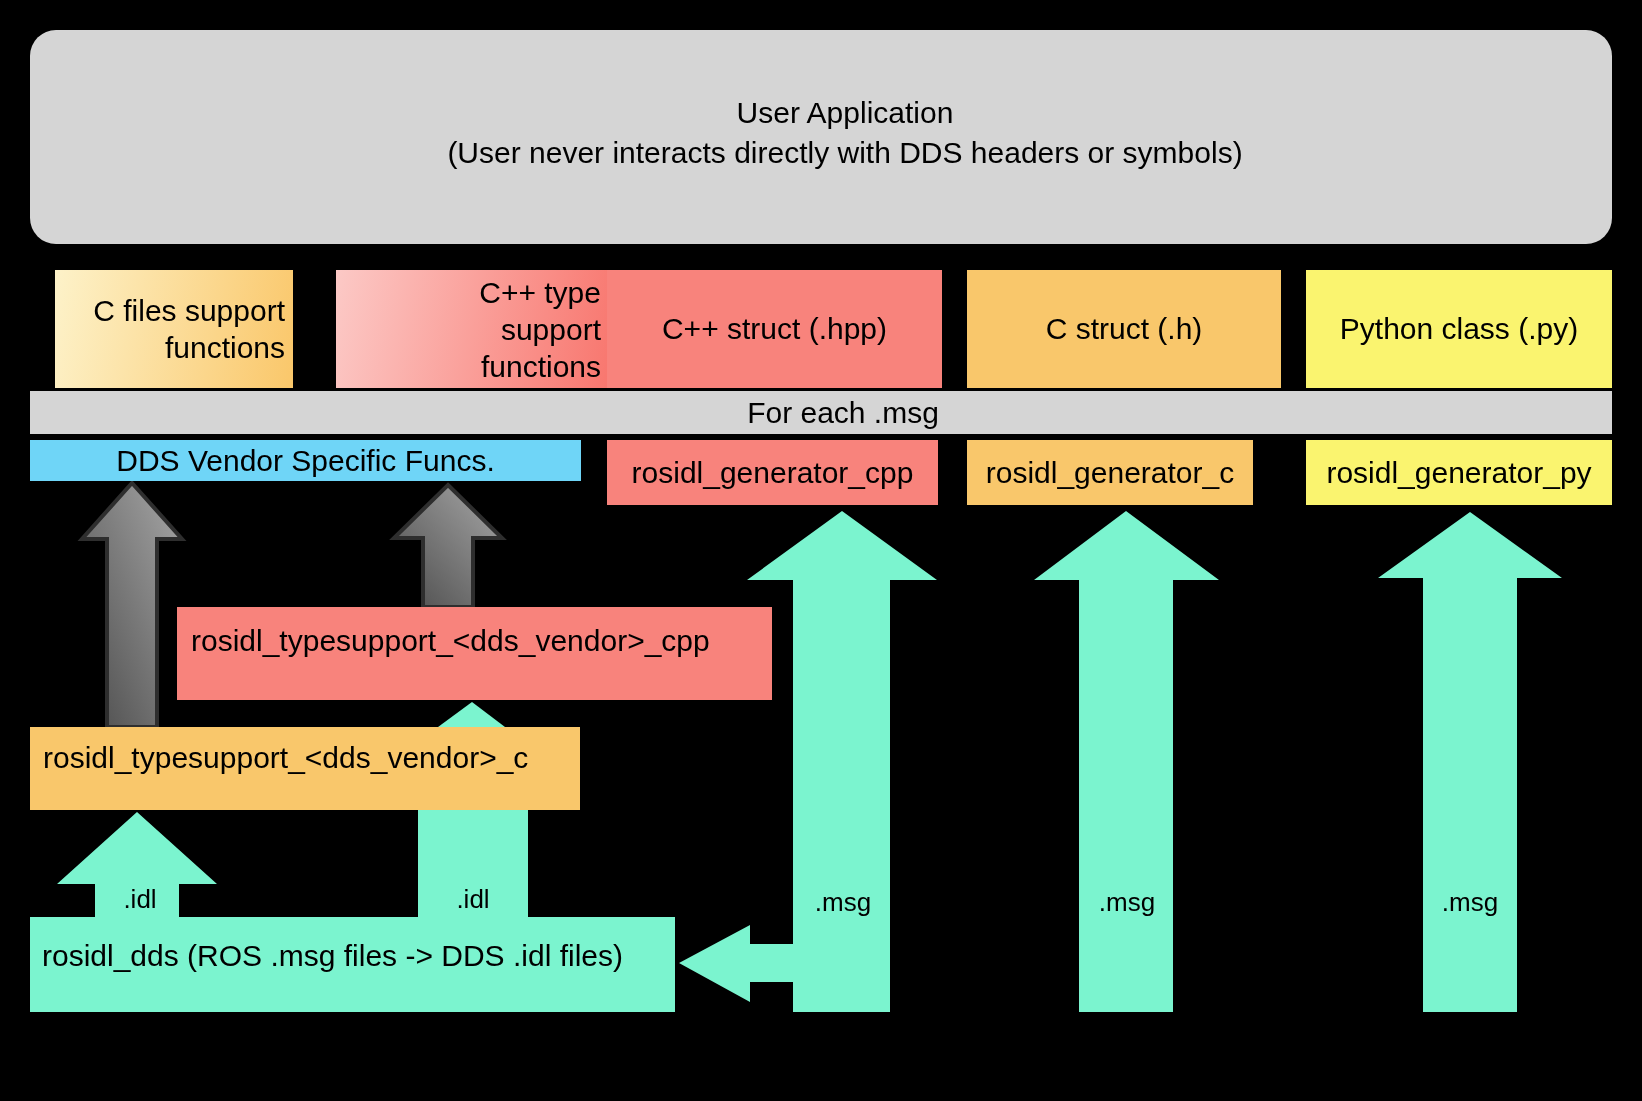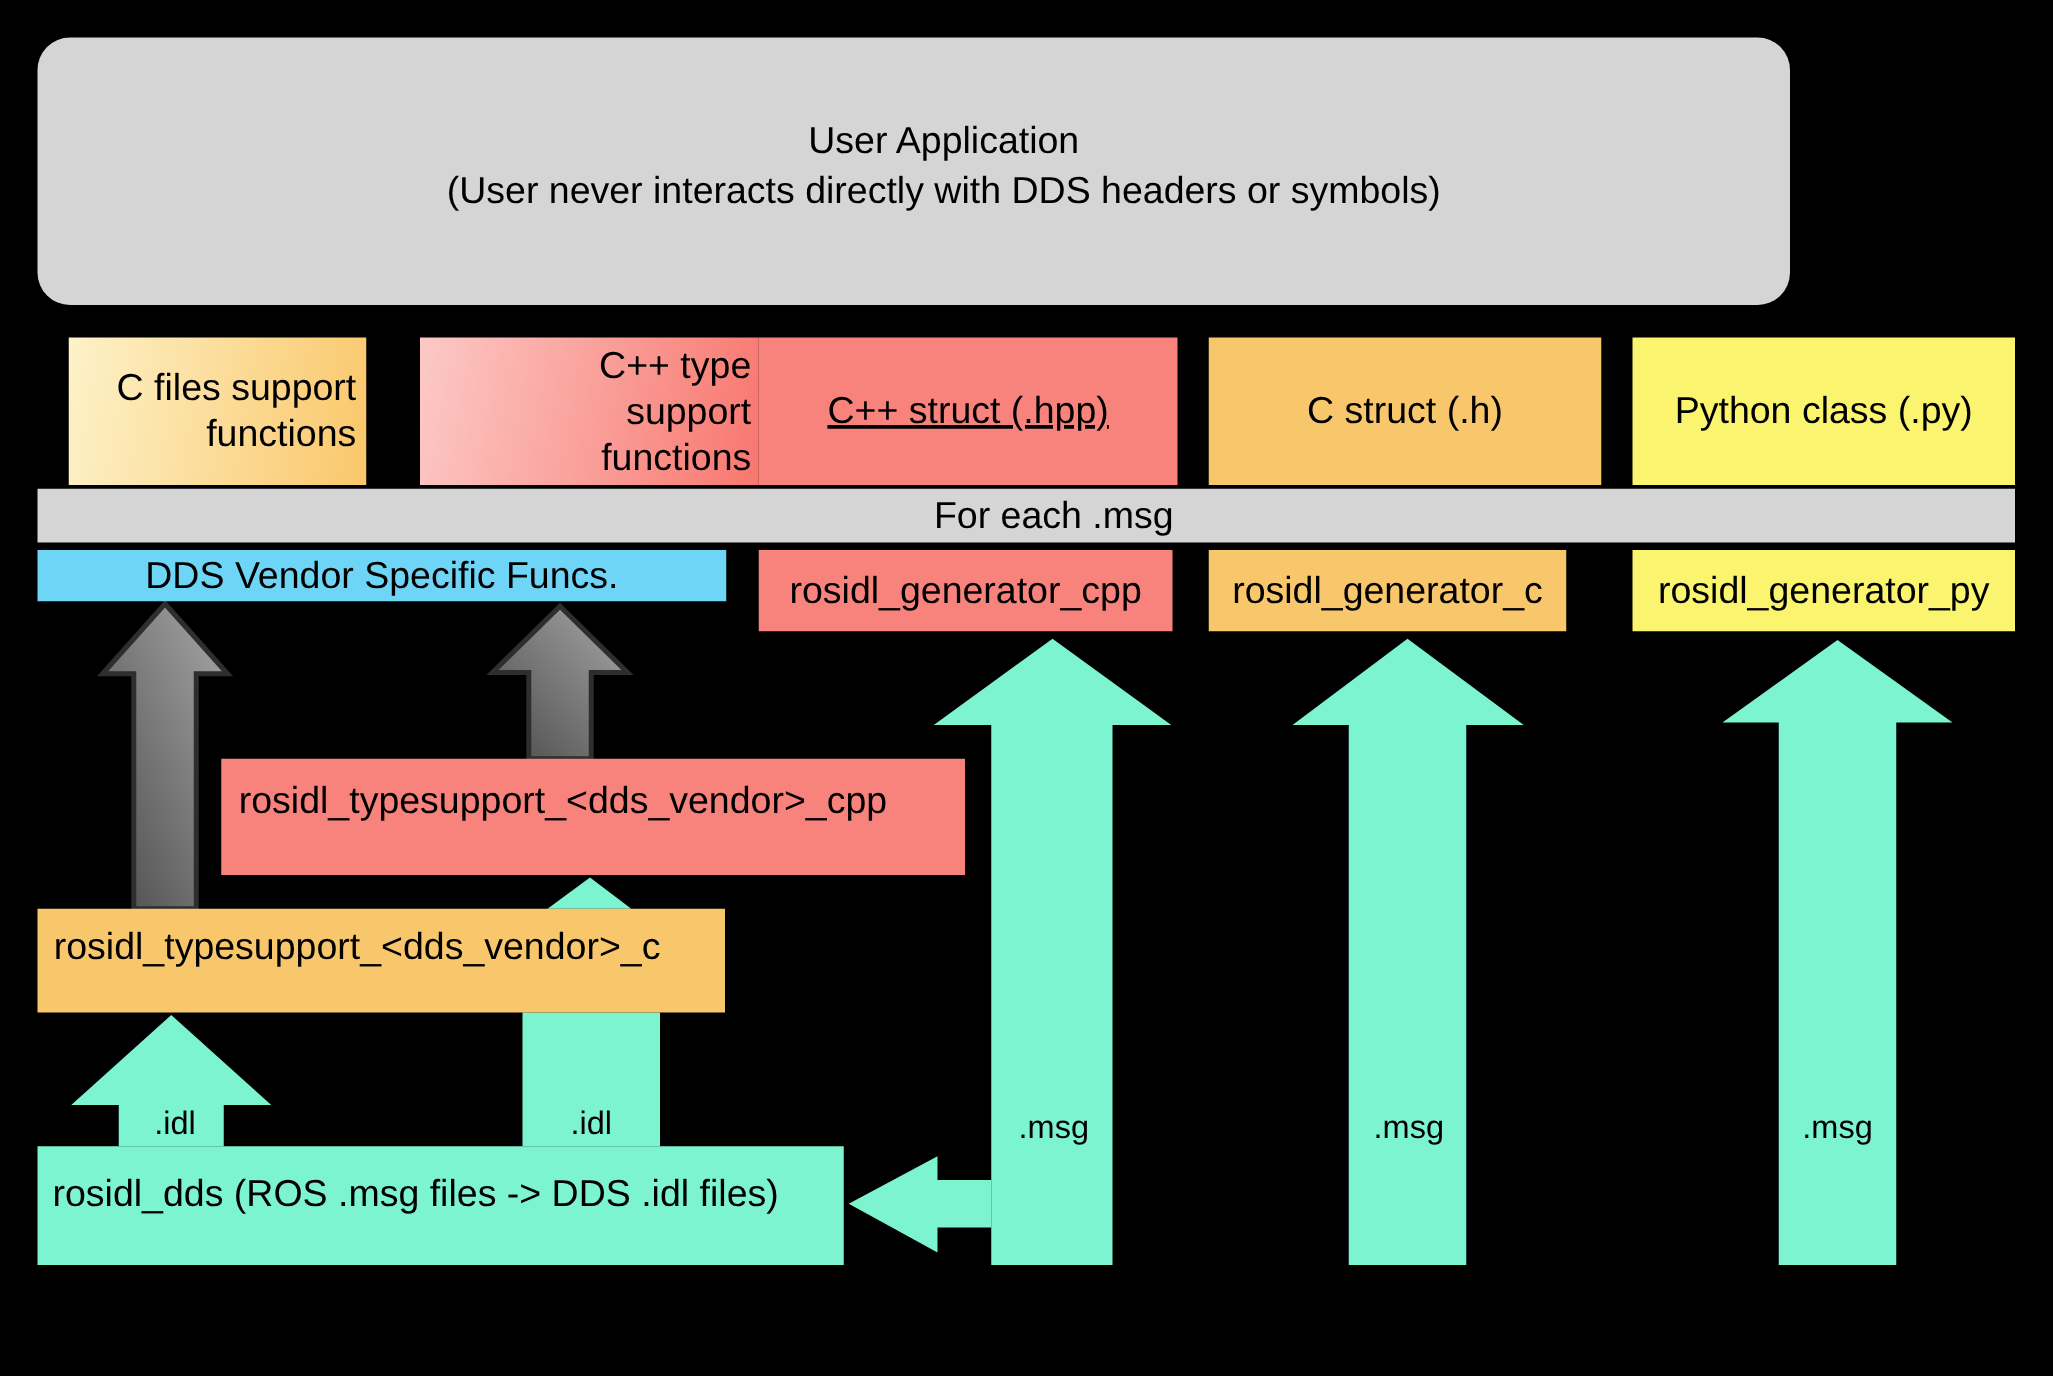--- a/index.html
+++ b/index.html
@@ -5,33 +5,33 @@
   html,body{margin:0;padding:0;background:#000;}
   .stage{
     position:relative;width:1642px;height:1101px;background:var(--background,#000);
     font-family:"Liberation Sans", sans-serif;color:var(--text,#000);overflow:hidden;
   }
   .stage svg.arrow-layer{position:absolute;left:0;top:0;z-index:1;}
   .box{position:absolute;z-index:2;box-sizing:border-box;font-size:30px;line-height:36px;}
   .center{display:flex;align-items:center;justify-content:center;text-align:center;}
   .multiline{white-space:pre-line;}
 
-  .user-app{left:30px;top:30px;width:1402px;height:214px;background:var(--panel-gray);
+  .user-app{left:30px;top:30px;width:1582px;height:214px;background:var(--panel-gray);
             border-radius:26px;flex-direction:column;line-height:40px;padding-left:48px;}
   .user-app .inner{transform:translateY(-4px);text-align:center;}
 
   .box-a{left:55px;top:270px;width:238px;height:118px;
          background:linear-gradient(100deg,var(--box-a-grad-start),var(--box-a-grad-end));
          display:flex;align-items:center;justify-content:flex-end;text-align:right;
          padding-right:8px;line-height:37px;}
   .box-b{left:336px;top:270px;width:271px;height:118px;
          background:linear-gradient(100deg,var(--box-b-grad-start),var(--box-b-grad-end));
          display:flex;align-items:center;justify-content:flex-end;text-align:right;
          padding-right:6px;line-height:37px;}
-  .box-c{left:607px;top:270px;width:335px;height:118px;background:var(--red);text-decoration:underline;}
+  .box-c{left:607px;top:270px;width:335px;height:118px;background:var(--red);}
   .box-d{left:967px;top:270px;width:314px;height:118px;background:var(--orange);}
   .box-e{left:1306px;top:270px;width:306px;height:118px;background:var(--yellow);}
 
   .for-each{left:30px;top:391px;width:1582px;height:43px;background:var(--panel-gray);padding-left:44px;}
 
   .blue-box{left:30px;top:440px;width:551px;height:41px;background:var(--blue);}
   .gen-cpp{left:607px;top:440px;width:331px;height:65px;background:var(--red);}
   .gen-c{left:967px;top:440px;width:286px;height:65px;background:var(--orange);}
   .gen-py{left:1306px;top:440px;width:306px;height:65px;background:var(--yellow);}
 

